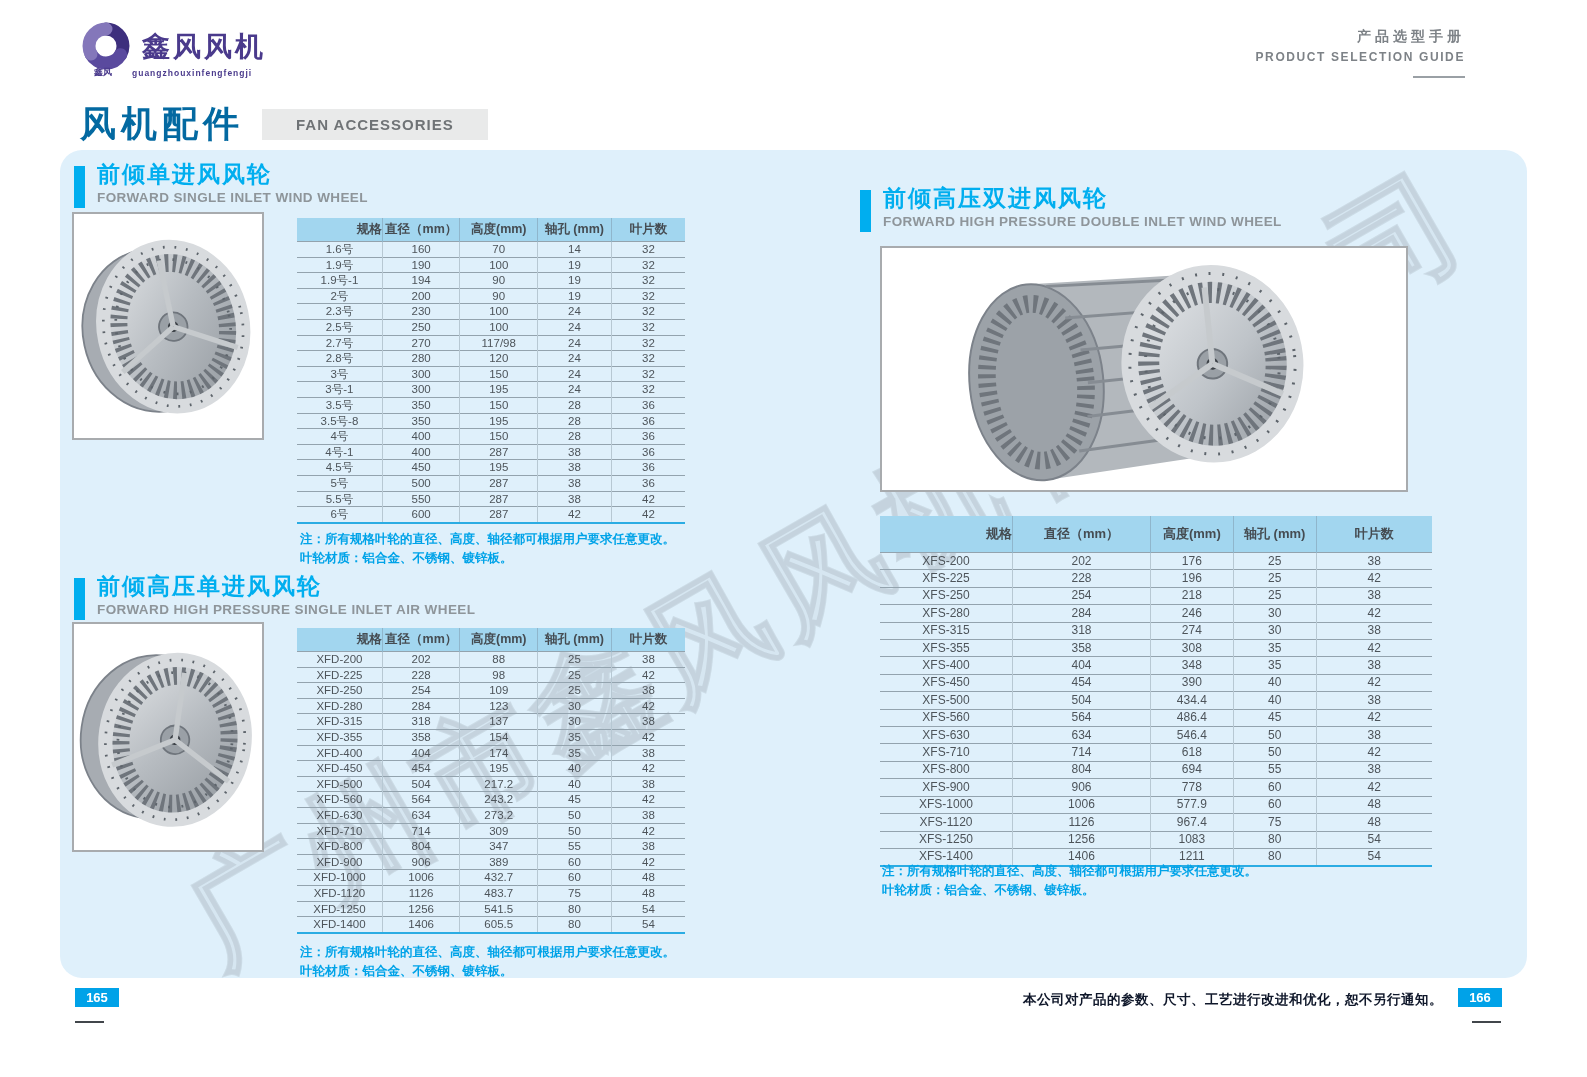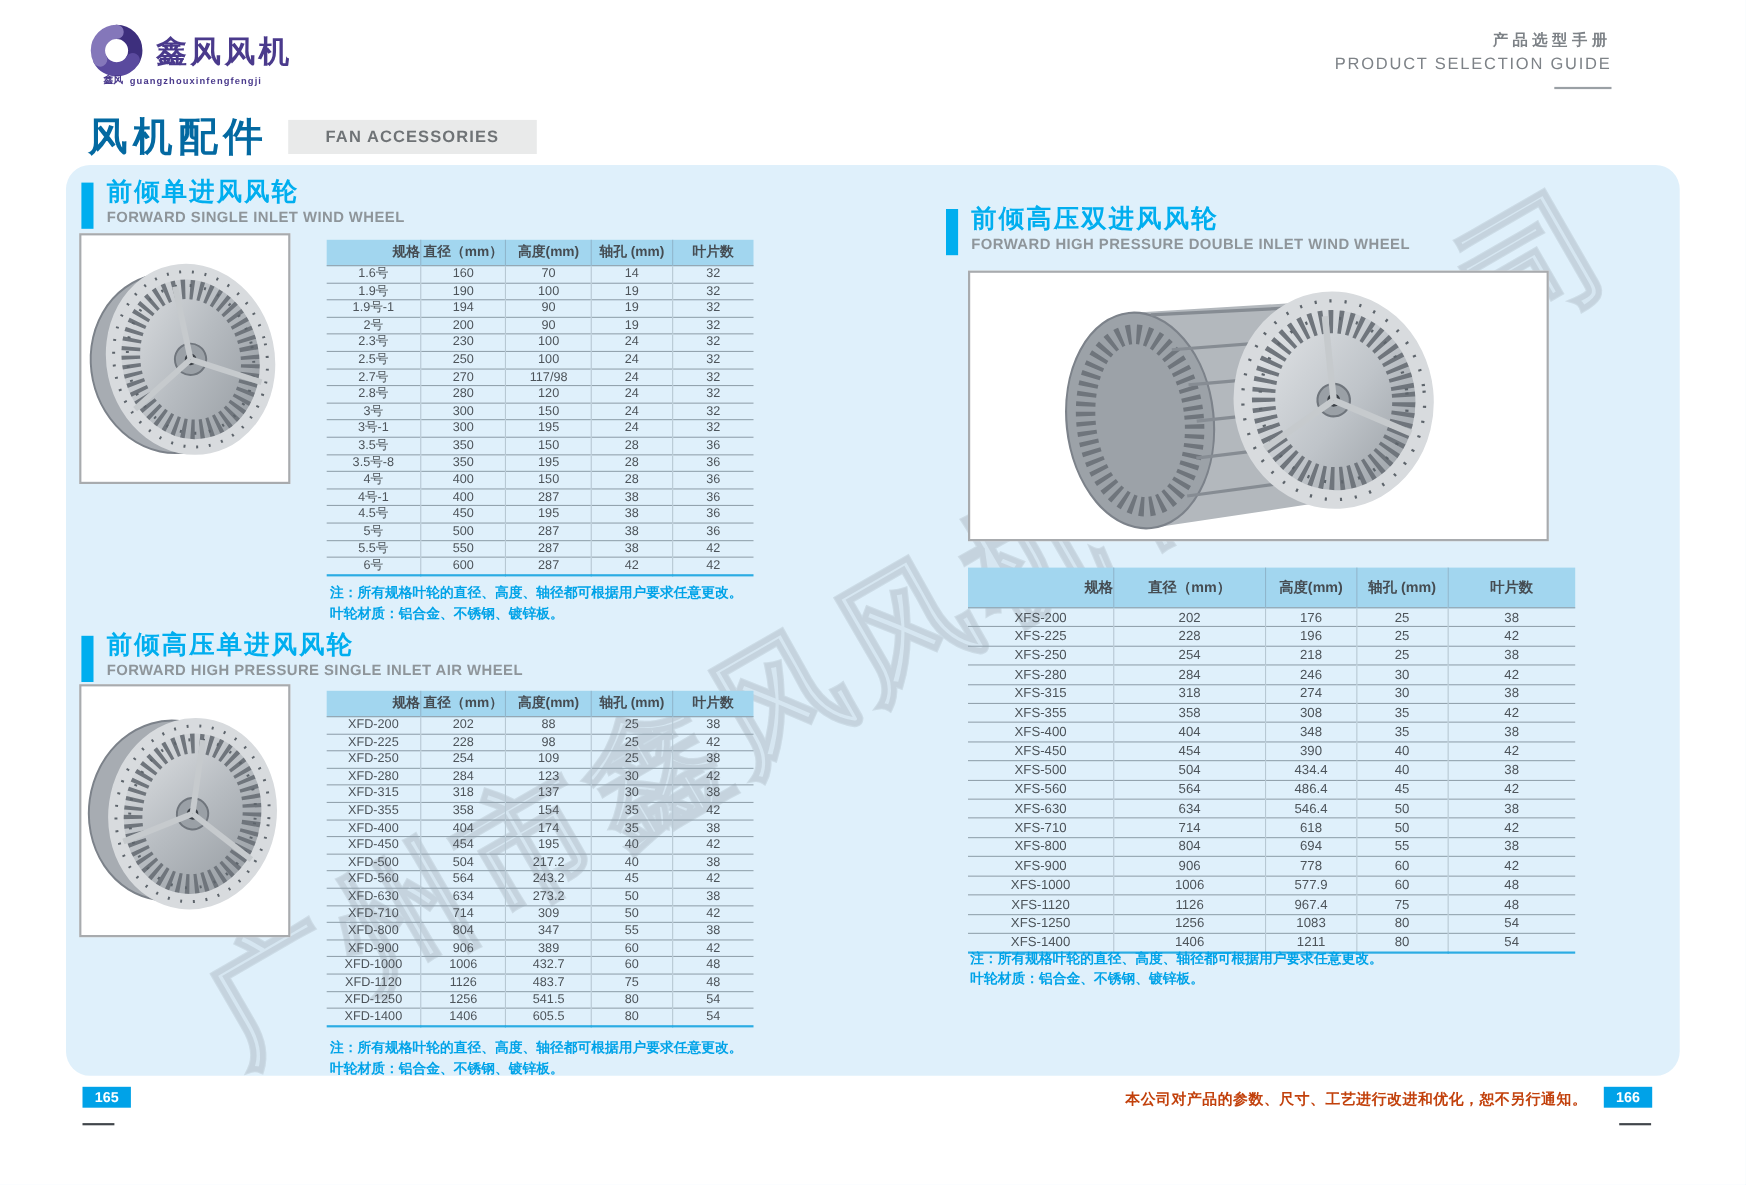--- a/index.html
+++ b/index.html
@@ -4,26 +4,26 @@
 <style>
   html,body{margin:0;padding:0;}
   body{font-family:"Liberation Sans", sans-serif;}
   .page{position:relative;width:1587px;height:1077px;background:#ffffff;overflow:hidden;}
 
   
   .brand{position:absolute;left:80px;top:20px;}
   .brand-row{display:flex;align-items:flex-start;}
   .brand-name{font-size:28px;font-weight:bold;color:#4a3a8c;letter-spacing:3px;margin-left:10px;margin-top:8px;}
   .brand-sub{display:flex;align-items:center;margin-top:-6px;margin-left:14px;}
-  .brand-mini{font-size:9px;color:#4a3a8c;font-weight:bold;margin-right:6px;}
+  .brand-mini{font-size:9px;color:#4a3a8c;font-weight:bold;margin-right:20px;}
   .brand-tagline{font-size:8.5px;color:#4a3a8c;font-weight:bold;letter-spacing:1px;}
 
   .guide{position:absolute;right:122px;top:28px;text-align:right;}
   .guide-cn{font-size:14px;font-weight:bold;color:#7d8287;letter-spacing:4px;}
-  .guide-en{font-size:15px;font-weight:normal;color:#7d8287;letter-spacing:1.6px;margin-top:4px;padding-left:41px;}
+  .guide-en{font-size:12px;font-weight:bold;color:#7d8287;letter-spacing:1.6px;margin-top:4px;padding-left:41px;}
   .guide-rule{width:52px;border-top:2px solid #9aa0a5;margin:12px 0 0 auto;}
 
   .page-title-row{position:absolute;left:80px;top:100px;display:flex;align-items:center;}
   .page-title-cn{font-size:36px;font-weight:bold;color:#0369a1;letter-spacing:5px;}
   .page-title-en{margin-left:18px;background:#e9eaea;color:#6f7376;font-size:15px;font-weight:bold;
                  letter-spacing:1px;padding:7px 34px;}
 
   
   .panel{position:absolute;left:60px;top:150px;width:1467px;height:828px;background:#dff0fb;
          border-radius:22px;overflow:hidden;}
@@ -55,21 +55,21 @@
   .t-large{width:552px;}
   .t-large th{font-size:13px;padding:9px 0;}
   .t-large td{font-size:12px;padding:1.5px 0;line-height:13.4px;}
 
   .note{position:absolute;font-size:12.5px;font-weight:bold;color:#00a3e8;line-height:1.55;}
 
   
   .page-badge{position:absolute;width:44px;height:19px;background:#00a2e8;color:#ffffff;
               font-size:13px;font-weight:bold;line-height:19px;text-align:center;}
   .badge-tick{position:absolute;width:29px;border-top:2px solid #41464b;}
-  .disclaimer{position:absolute;top:991px;right:144px;font-size:13.5px;font-weight:bold;color:#c2410c;letter-spacing:.5px;}
+  .disclaimer{position:absolute;top:991px;right:144px;font-size:13.5px;font-weight:bold;color:#0f172a;letter-spacing:.5px;}
 </style>
 </head>
 <body>
 
 <div class="page">
 
   <div class="brand">
     <div class="brand-row">
       <svg width="52" height="52" viewBox="0 0 52 52">
         <g transform="rotate(-90 26 26)" fill="none" stroke-linecap="round">

